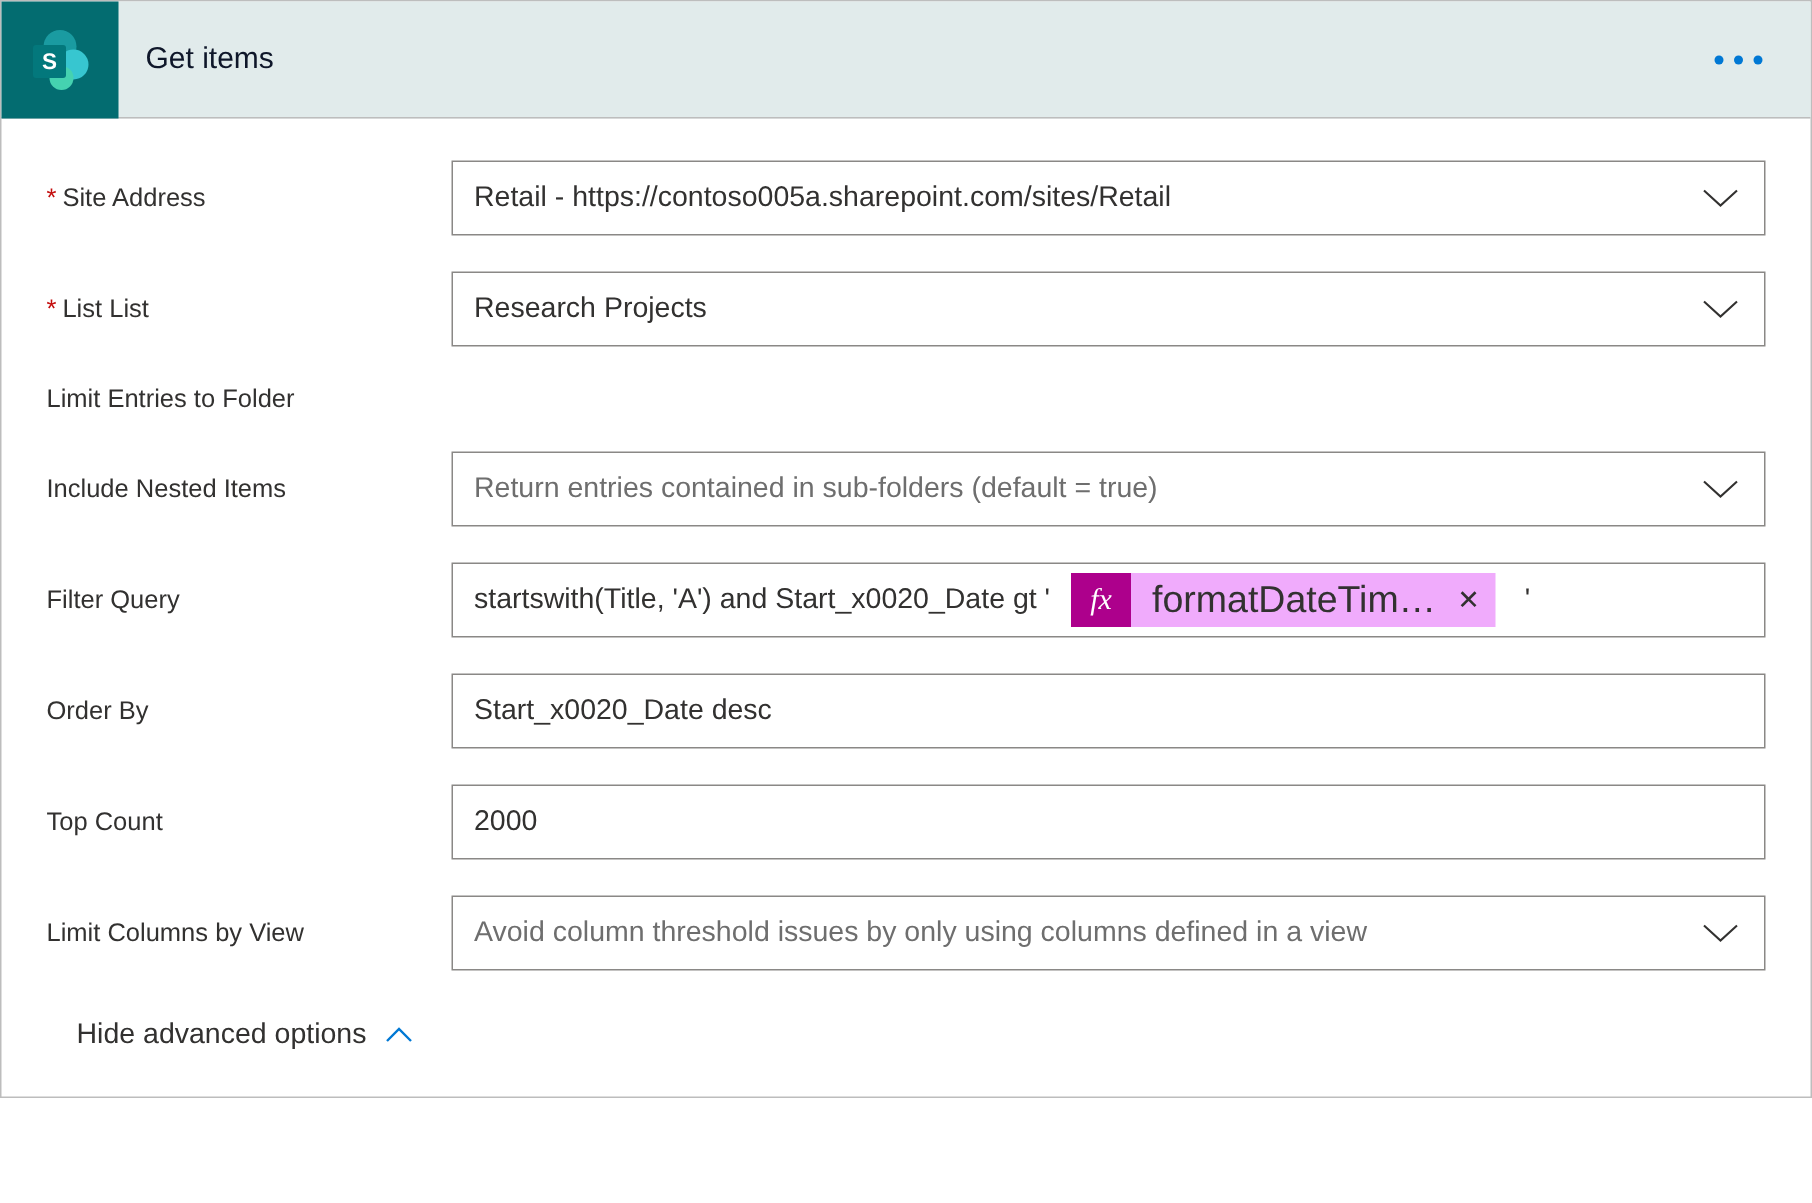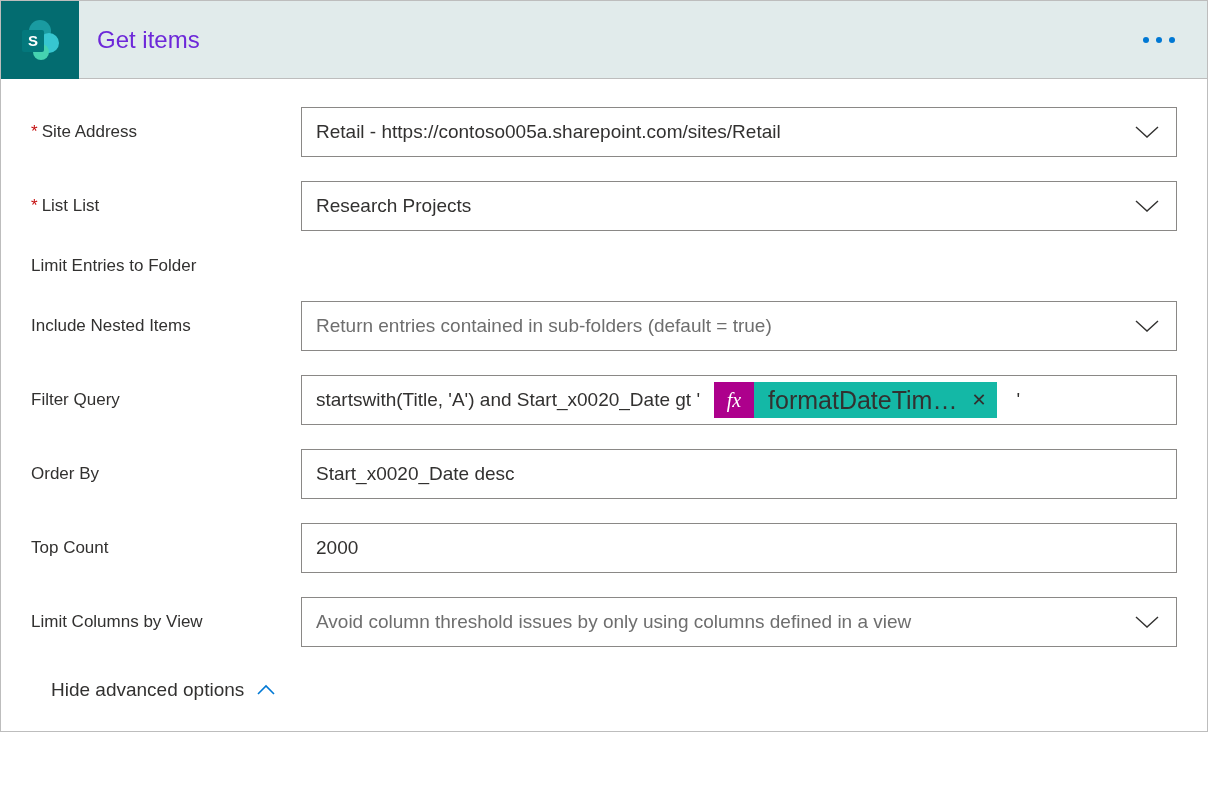--- a/index.html
+++ b/index.html
@@ -28,22 +28,22 @@
     height: 78px;
     background: #036c70;
     display: flex;
     align-items: center;
     justify-content: center;
     position: relative;
   }
   .logo-block svg { display: block; }
   .title {
     margin-left: 18px;
-    font-size: 24px;
-    color: #6d28d9;
+    font-size: 20px;
+    color: #0f172a;
     text-align: center;
   }
   .menu-dots {
     position: absolute;
     right: 26px;
     top: 50%;
     transform: translateY(-50%);
     display: flex;
     gap: 7px;
     cursor: pointer;
@@ -110,21 +110,21 @@
     padding: 6px 10px 6px 14px;
     display: flex;
     align-items: center;
     flex-wrap: wrap;
     gap: 12px;
     font-size: 19px;
   }
   .token {
     display: inline-flex;
     align-items: center;
-    background: #14b8a6;
+    background: #f0abfc;
     height: 36px;
     margin: 0 2px;
   }
   .token-fx {
     width: 40px;
     height: 36px;
     background: #ad008c;
     color: #fff;
     display: flex;
     align-items: center;

